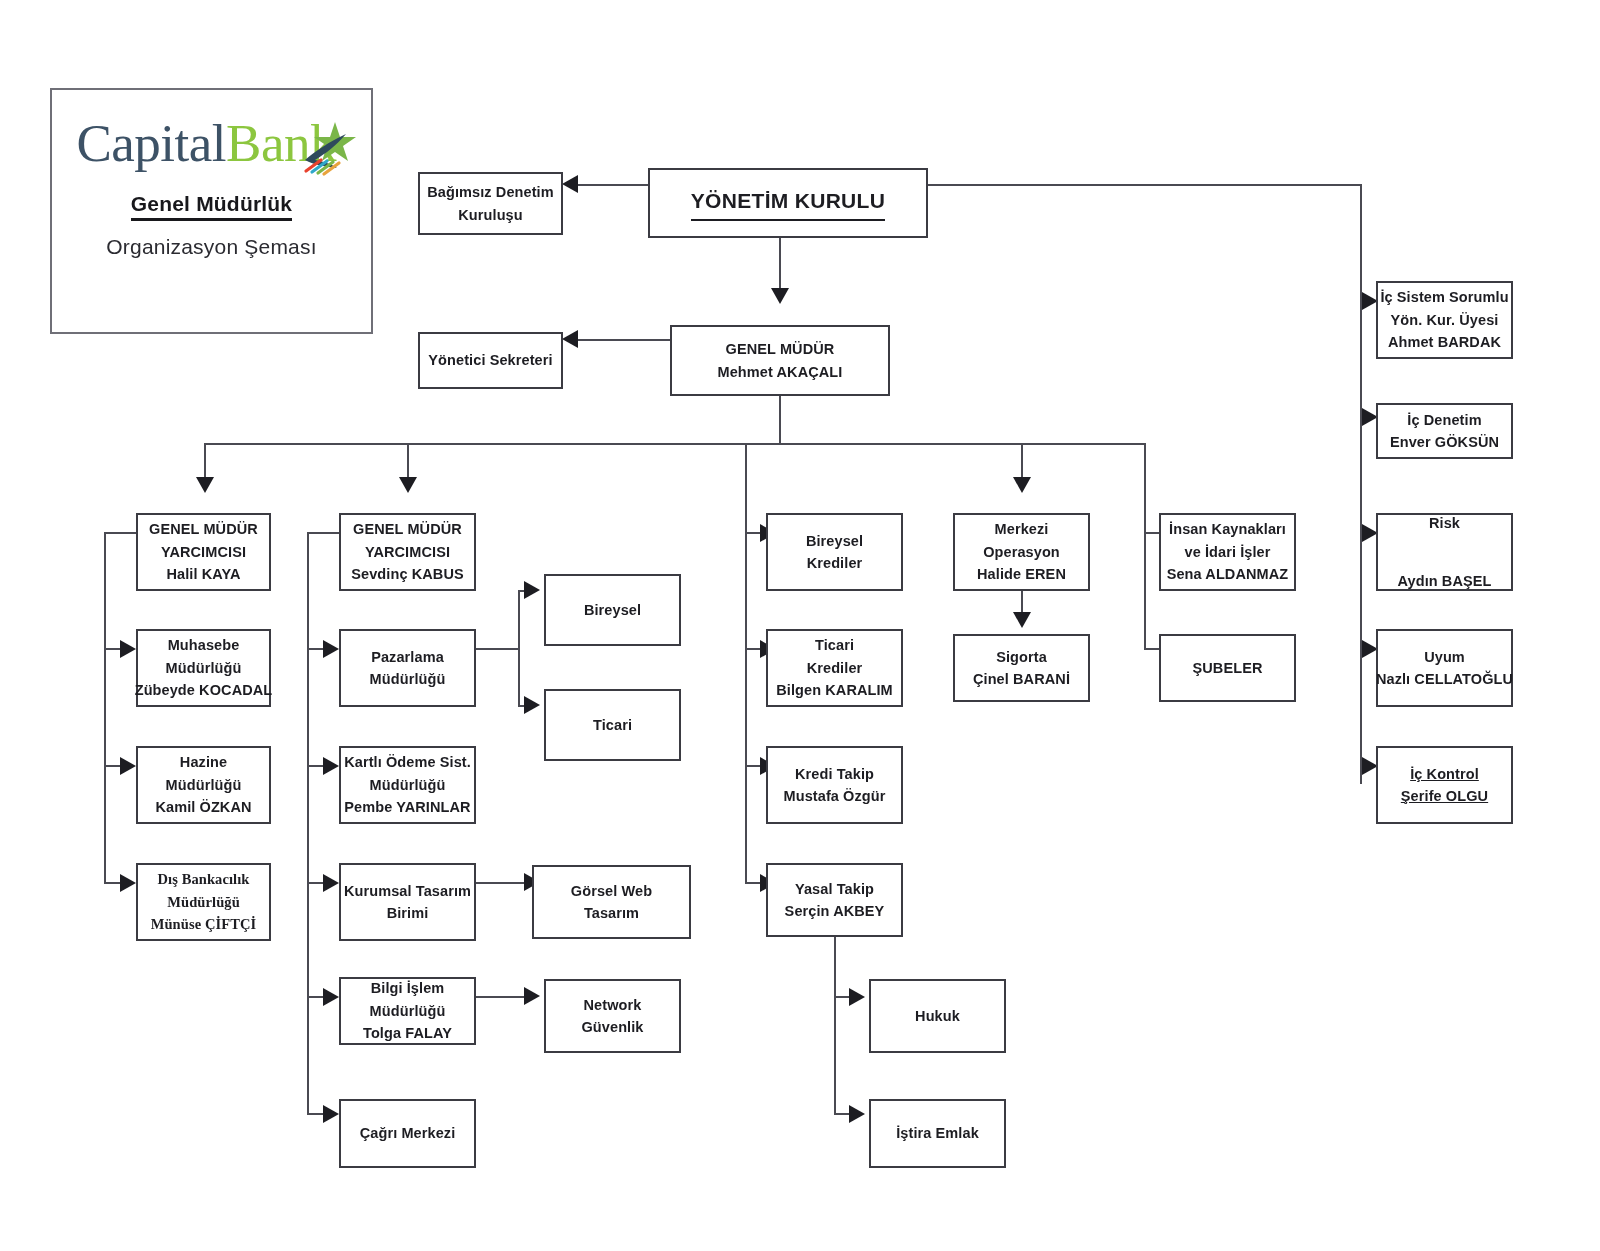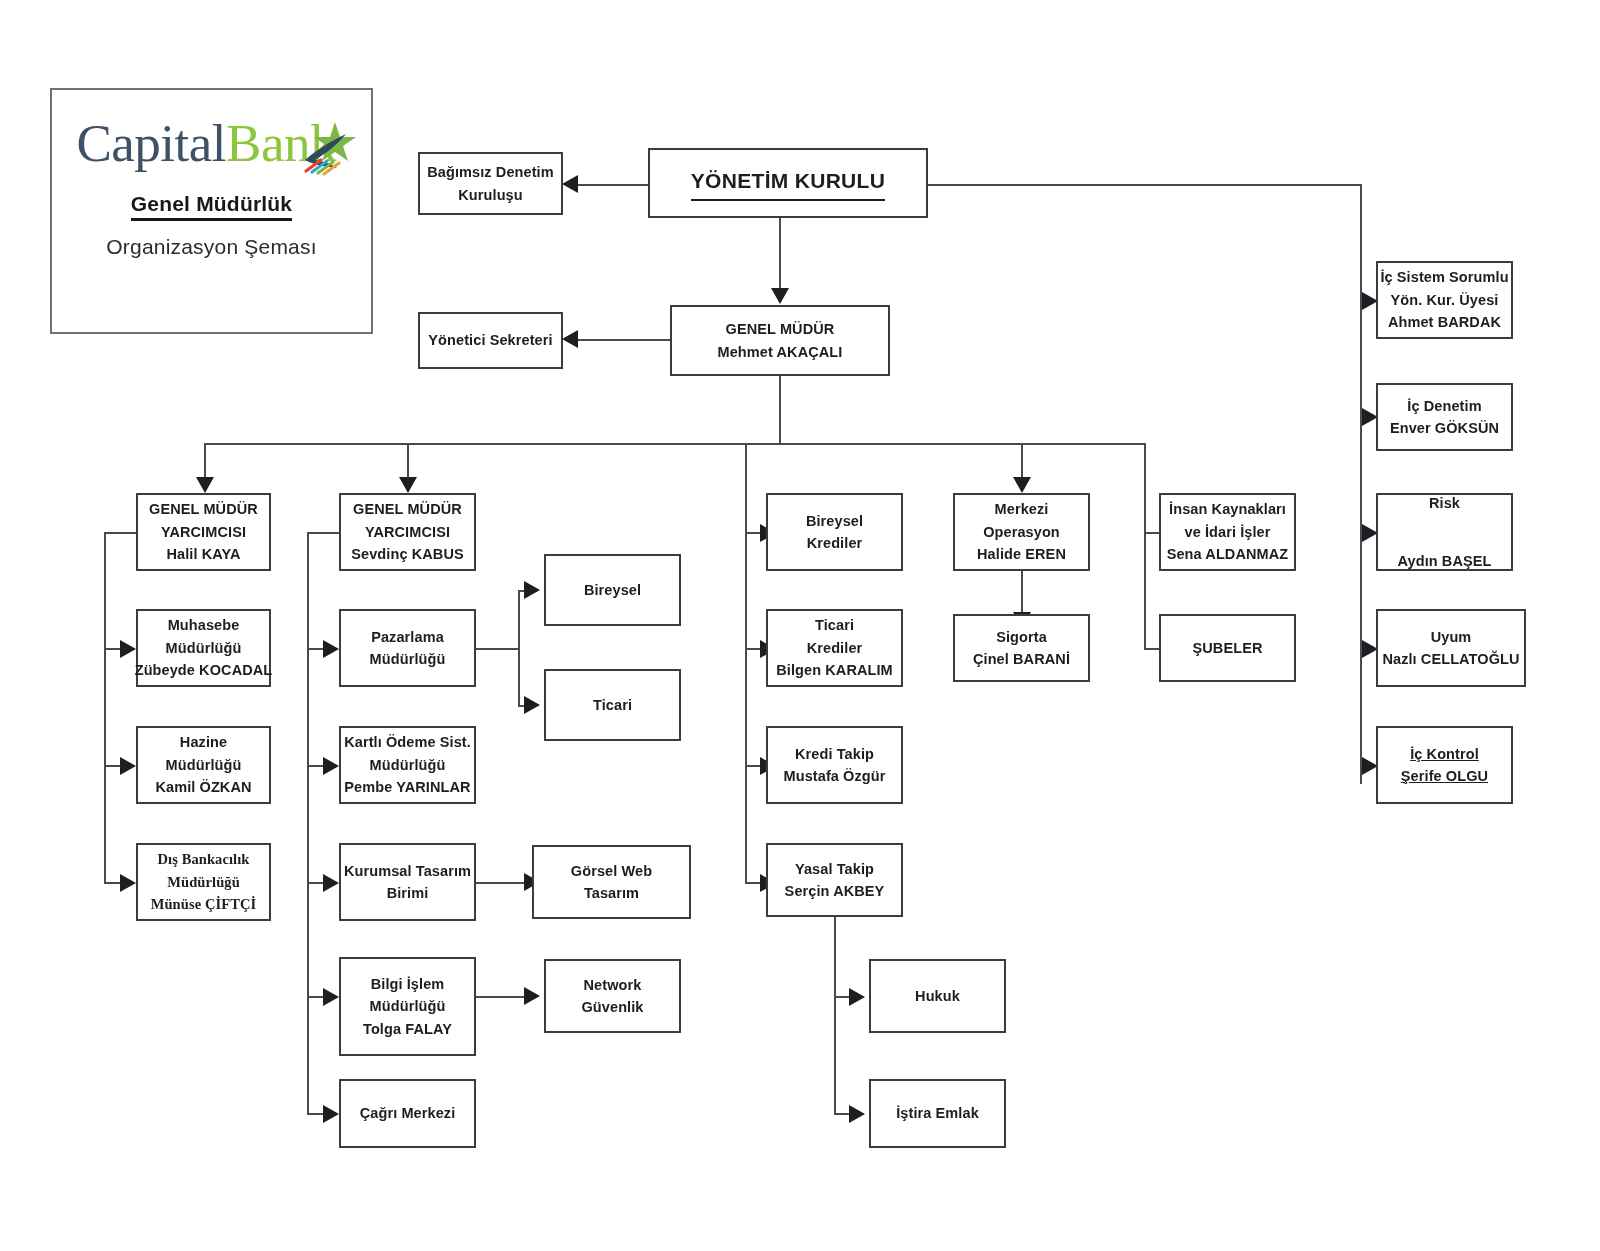--- a/index.html
+++ b/index.html
@@ -13,20 +13,21 @@
     box-sizing:border-box;
     display:flex;flex-direction:column;
     align-items:center;justify-content:center;
     text-align:center;
     color:#1d1d22;
     font-weight:bold;
     font-size:14.5px;
     line-height:1.55;
     letter-spacing:.1px;
     padding:4px 4px;
+    margin-top:20px;
   }
   .box .ln{display:block;white-space:nowrap;}
 
   
   #logo-card{
     position:absolute;left:50px;top:88px;width:323px;height:246px;
     border:2px solid #6f6f77;background:#fff;box-sizing:border-box;
     display:flex;flex-direction:column;align-items:center;
   }
   #wordmark{margin-top:22px;position:relative;height:64px;width:290px;}
@@ -227,21 +228,21 @@
   </div>
   <div class="box" style="left:339px;top:726px;width:137px;height:78px;">
     <span class="ln">Kartlı Ödeme Sist.</span>
     <span class="ln">Müdürlüğü</span>
     <span class="ln">Pembe YARINLAR</span>
   </div>
   <div class="box" style="left:339px;top:843px;width:137px;height:78px;">
     <span class="ln">Kurumsal Tasarım</span>
     <span class="ln">Birimi</span>
   </div>
-  <div class="box" style="left:339px;top:957px;width:137px;height:99px;">
+  <div class="box" style="left:339px;top:957px;width:137px;height:68px;">
     <span class="ln">Bilgi İşlem</span>
     <span class="ln">Müdürlüğü</span>
     <span class="ln">Tolga FALAY</span>
   </div>
   <div class="box" style="left:339px;top:1079px;width:137px;height:69px;">
     <span class="ln">Çağrı Merkezi</span>
   </div>
 
   <div class="box" style="left:544px;top:554px;width:137px;height:72px;">
     <span class="ln">Bireysel</span>
@@ -299,29 +300,29 @@
   </div>
   <div class="box" style="left:1159px;top:614px;width:137px;height:68px;">
     <span class="ln">ŞUBELER</span>
   </div>
 
   <div class="box" style="left:1376px;top:261px;width:137px;height:78px;">
     <span class="ln">İç Sistem Sorumlu</span>
     <span class="ln">Yön. Kur. Üyesi</span>
     <span class="ln">Ahmet BARDAK</span>
   </div>
-  <div class="box" style="left:1376px;top:383px;width:137px;height:68px;">
+  <div class="box" style="left:1376px;top:383px;width:137px;height:56px;">
     <span class="ln">İç Denetim</span>
     <span class="ln">Enver GÖKSÜN</span>
   </div>
   <div class="box" style="left:1376px;top:493px;width:137px;height:78px;gap:35px;">
     <span class="ln">Risk</span>
     <span class="ln">Aydın BAŞEL</span>
   </div>
-  <div class="box" style="left:1376px;top:609px;width:150px;height:78px;">
+  <div class="box" style="left:1376px;top:609px;width:137px;height:78px;">
     <span class="ln">Uyum</span>
     <span class="ln">Nazlı CELLATOĞLU</span>
   </div>
   <div class="box" style="left:1376px;top:726px;width:137px;height:78px;text-decoration:underline;">
     <span class="ln">İç Kontrol</span>
     <span class="ln">Şerife OLGU</span>
   </div>
 
 </div>
 

